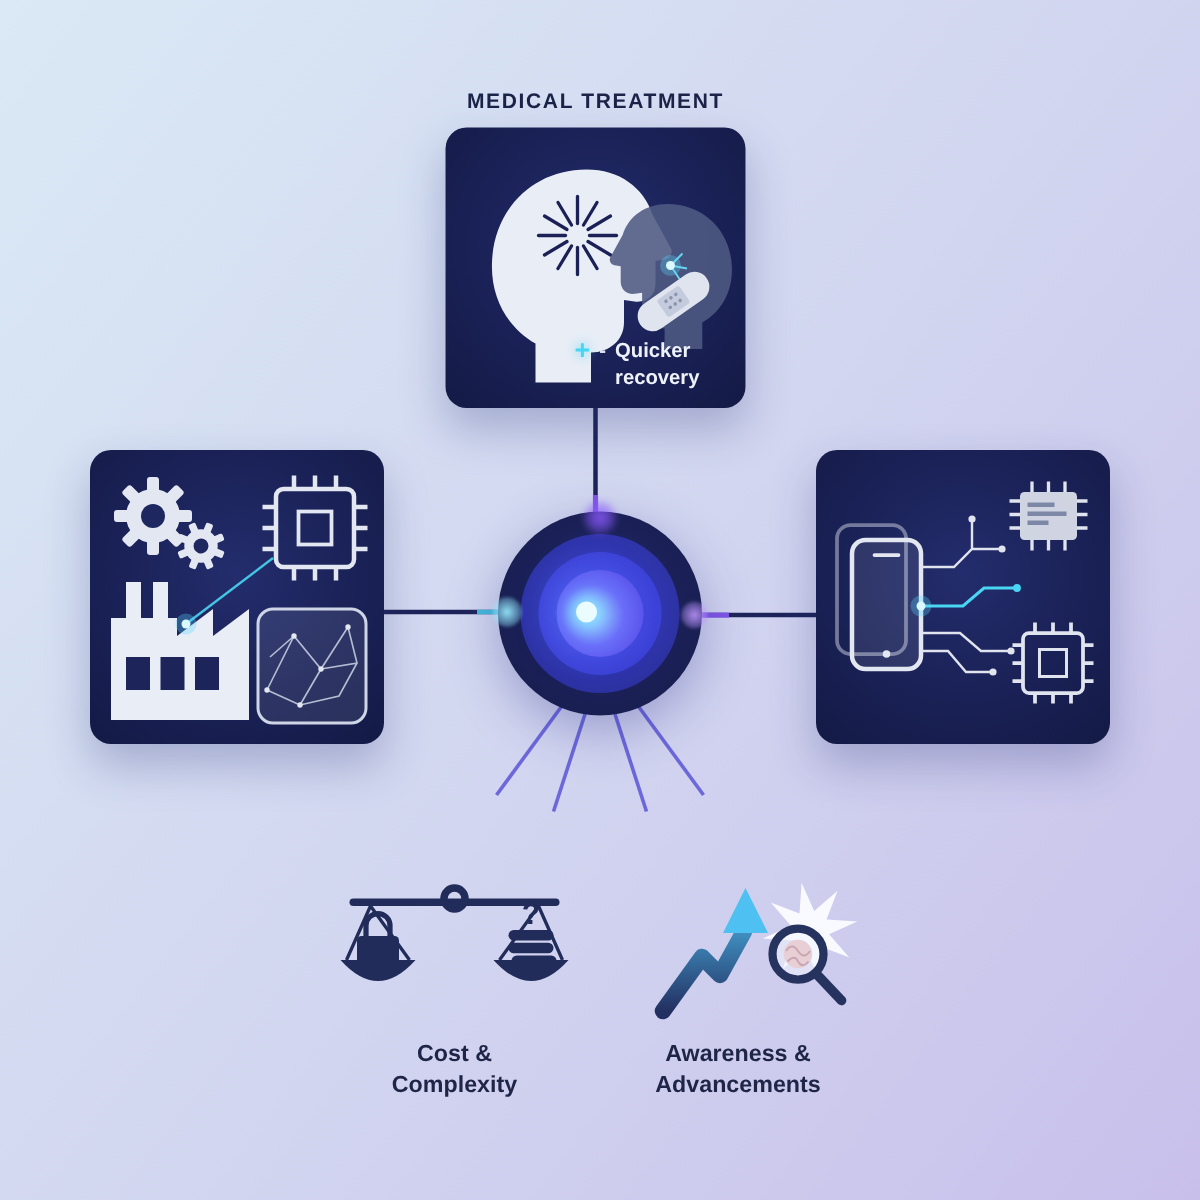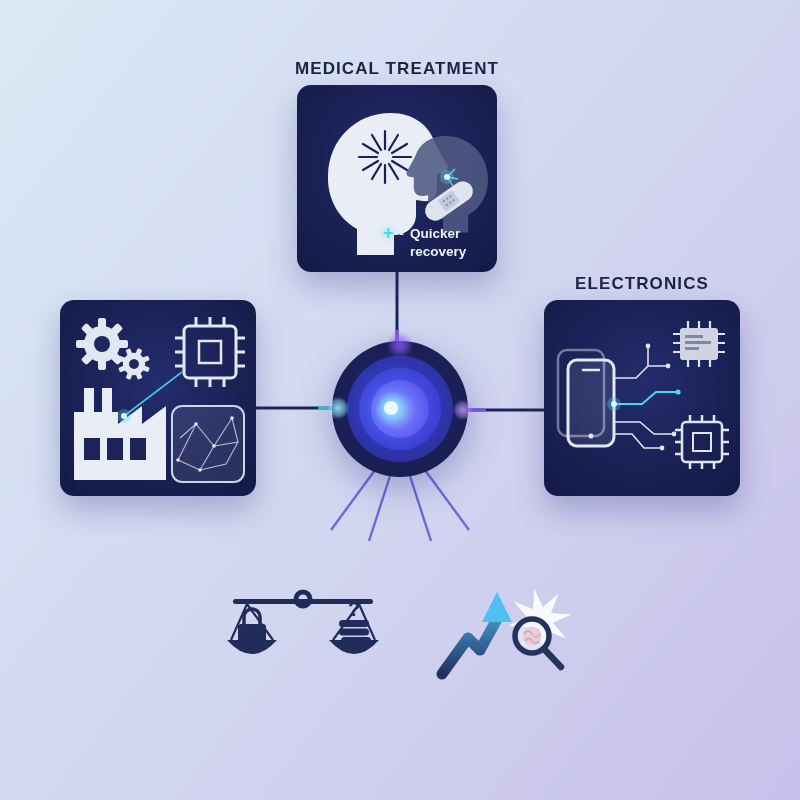--- a/index.html
+++ b/index.html
@@ -16,21 +16,21 @@
     background: radial-gradient(circle at 50% 42%, #242d6d 0%, #1a2156 55%, #141a45 100%);
     box-shadow: 0 14px 30px rgba(40,45,120,0.28);
   }
   .card-medical { left:297px; top:85px; width:200px; height:187px; }
   .card-manufacturing { left:60px; top:300px; width:196px; height:196px; }
   .card-electronics { left:544px; top:300px; width:196px; height:196px; }
   .card-art { position:absolute; left:0; top:0; }
 
   .node-label {
     position:absolute; width:240px; text-align:center;
-    font-size:17px; font-weight:700; letter-spacing:1.1px; line-height:1.2;
+    font-size:14px; font-weight:700; letter-spacing:1.1px; line-height:1.2;
     color:#1c2348;
   }
   .label-medical { left:277px; top:59px; }
   .label-manufacturing { left:38px; top:274px; }
   .label-electronics { left:522px; top:274px; }
 
   
   .recovery-note {
     position:absolute; left:86px; top:140px;
     display:flex; gap:6px; align-items:flex-start;
@@ -93,21 +93,20 @@
       <line x1="422" y1="466" x2="469" y2="530"></line>
     </g>
     <g>
       <line x1="397" y1="330" x2="397" y2="358" stroke="#8a5cf6" stroke-width="3.5" opacity="0.9"></line>
       <line x1="452" y1="410" x2="486" y2="410" stroke="#8a5cf6" stroke-width="3.5" opacity="0.9"></line>
       <line x1="318" y1="408" x2="348" y2="408" stroke="#49d6f2" stroke-width="3" opacity="0.85"></line>
     </g>
   </svg>
 
   <div class="node-label label-medical">MEDICAL TREATMENT</div>
-  <div class="node-label label-electronics">ELECTRONICS</div>
 
   <div class="card card-medical">
     <svg class="card-art" width="200" height="187" viewBox="0 0 200 187">
       <g>
         <path d="M60 170 L60 144 C42 134 30 114 31 90 C32 55 58 28 94 28 C116 28 132 40 138 58 L150 80 C152 83 150 87 146 88 L140 89 L140 104 C140 112 134 117 126 116 L119 115 L119 130 C119 142 109 150 97 150 L97 170 Z" fill="#e9edf6"></path>
         <g stroke="#1b2157" stroke-width="2.2" stroke-linecap="round">
           <line x1="96" y1="72" x2="114" y2="72"></line>
             <line x1="95" y1="76" x2="110" y2="85"></line>
           <line x1="92" y1="79" x2="101" y2="94"></line>
             <line x1="88" y1="80" x2="88" y2="98"></line>
@@ -296,14 +295,18 @@
       <polygon points="54,48 84,48 69,18" fill="#4ec1f2"></polygon>
     </g>
     <g>
       <circle cx="104" cy="62" r="17" fill="rgba(240,244,252,0.55)" stroke="#26335f" stroke-width="5.5"></circle>
       <circle cx="104" cy="62" r="9.5" fill="#e8cfd6"></circle>
       <path d="M96 60 q4 -6 8 0 q4 6 8 0 M97 67 q5 -5 7 0 q3 5 7 0" stroke="#c9a6b2" stroke-width="1.3" fill="none"></path>
       <line x1="116" y1="75" x2="133" y2="93" stroke="#26335f" stroke-width="6.5" stroke-linecap="round"></line>
     </g>
   </svg>
 
+  <div class="factor-caption caption-cost">Cost &amp;
+Complexity</div>
+  <div class="factor-caption caption-awareness">Awareness &amp;
+Advancements</div>
 
 </div>
 
 </body></html>

